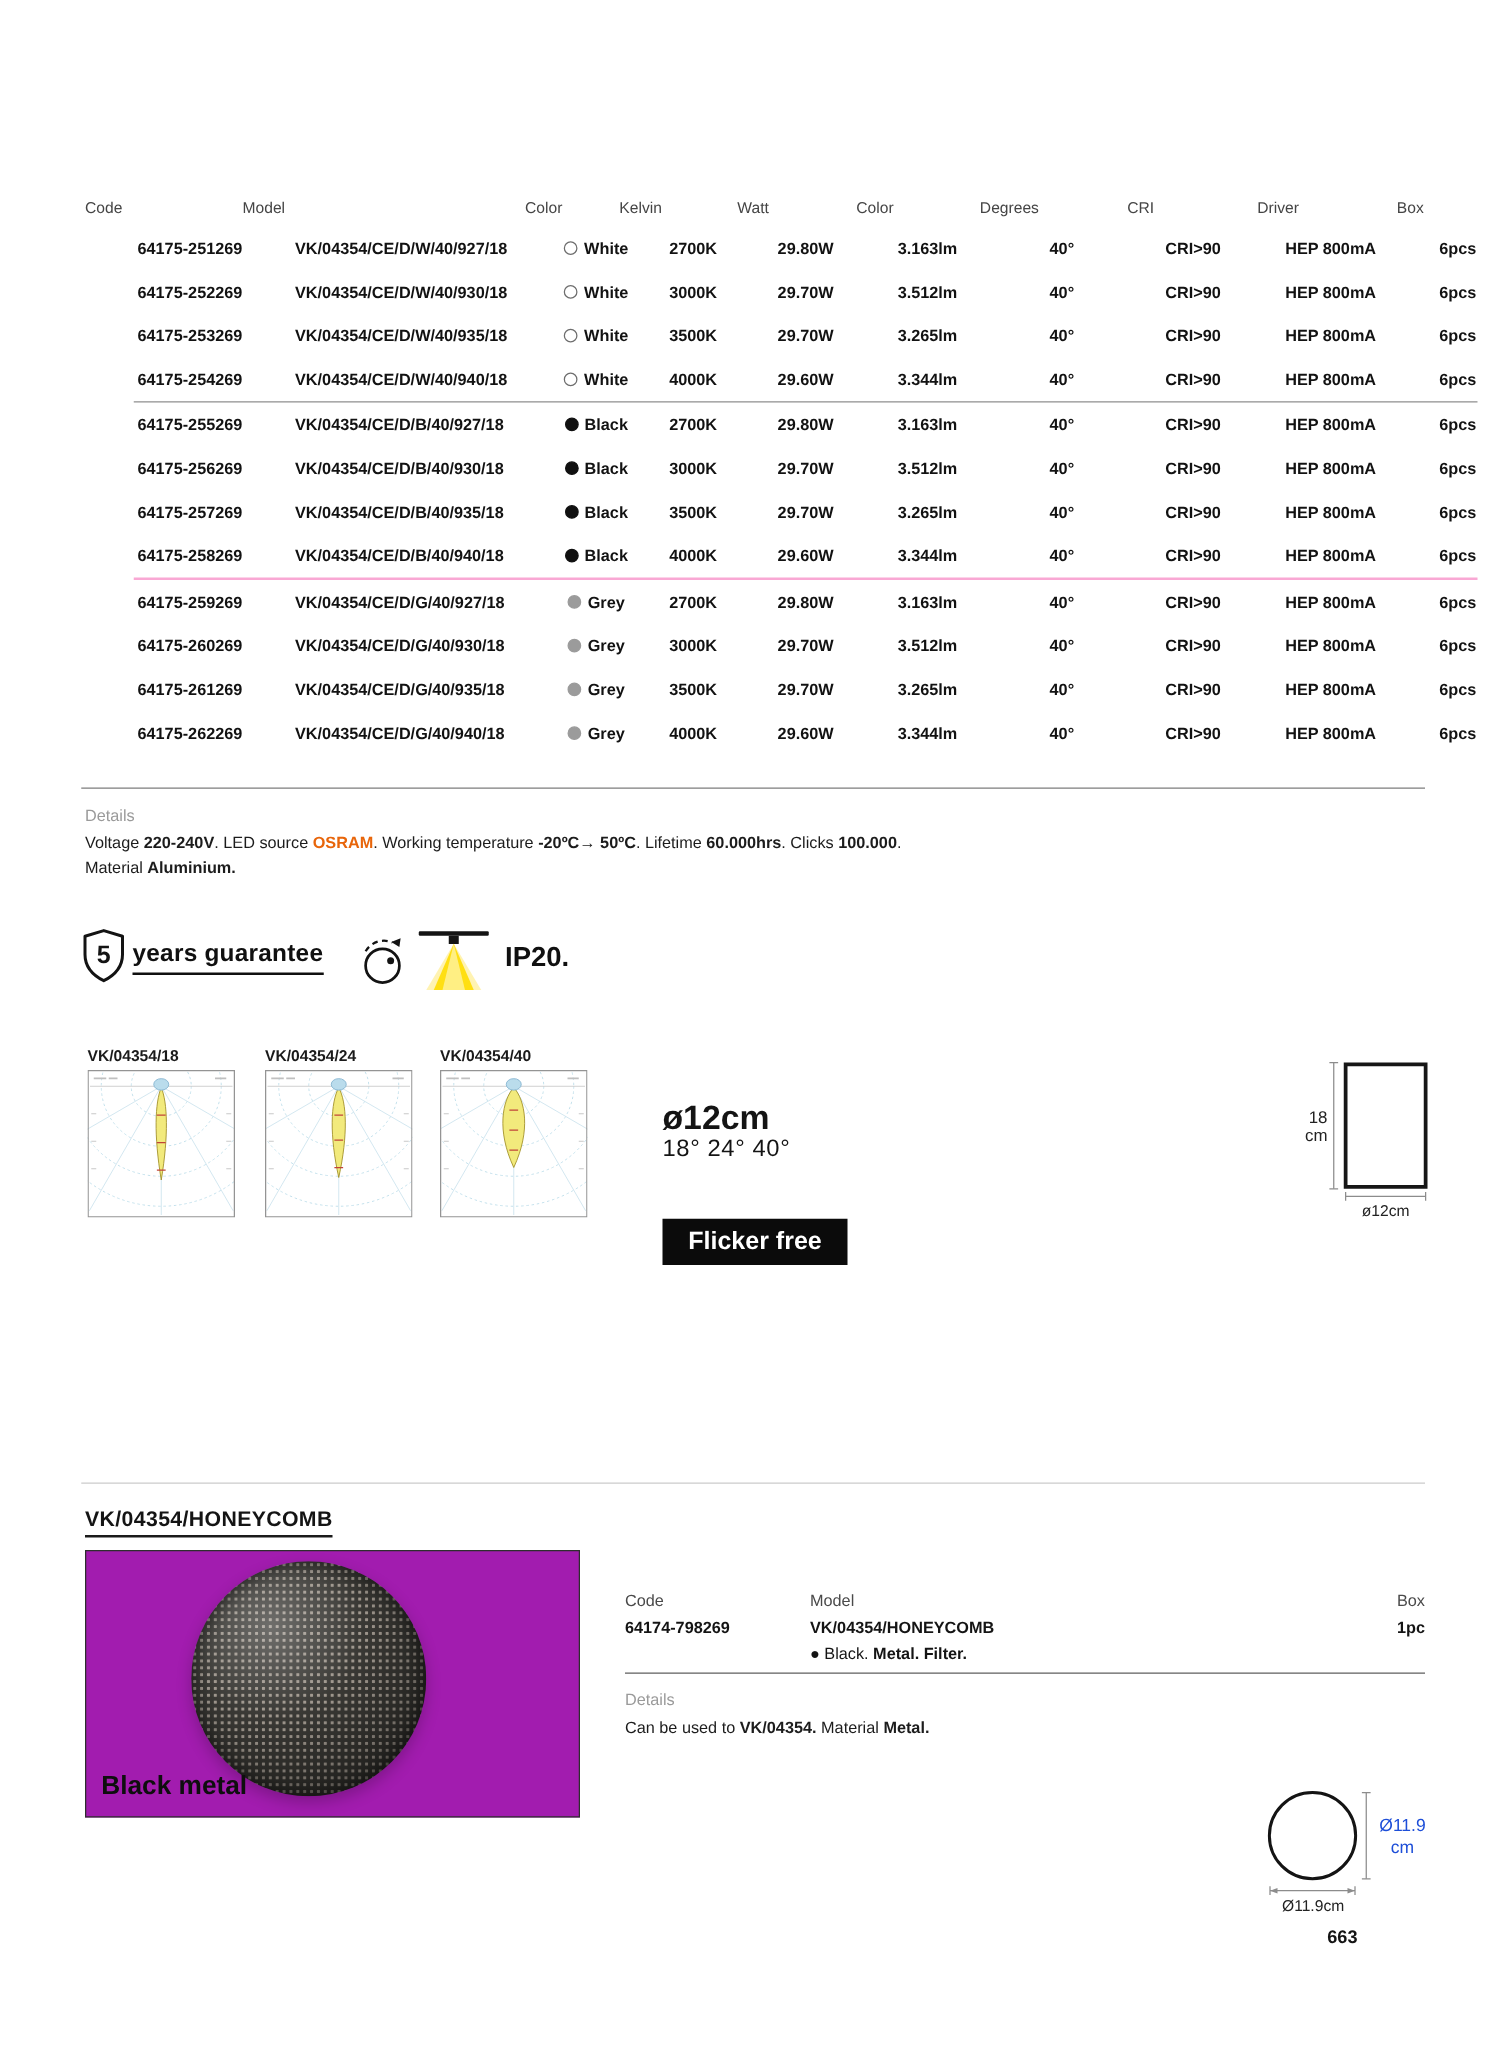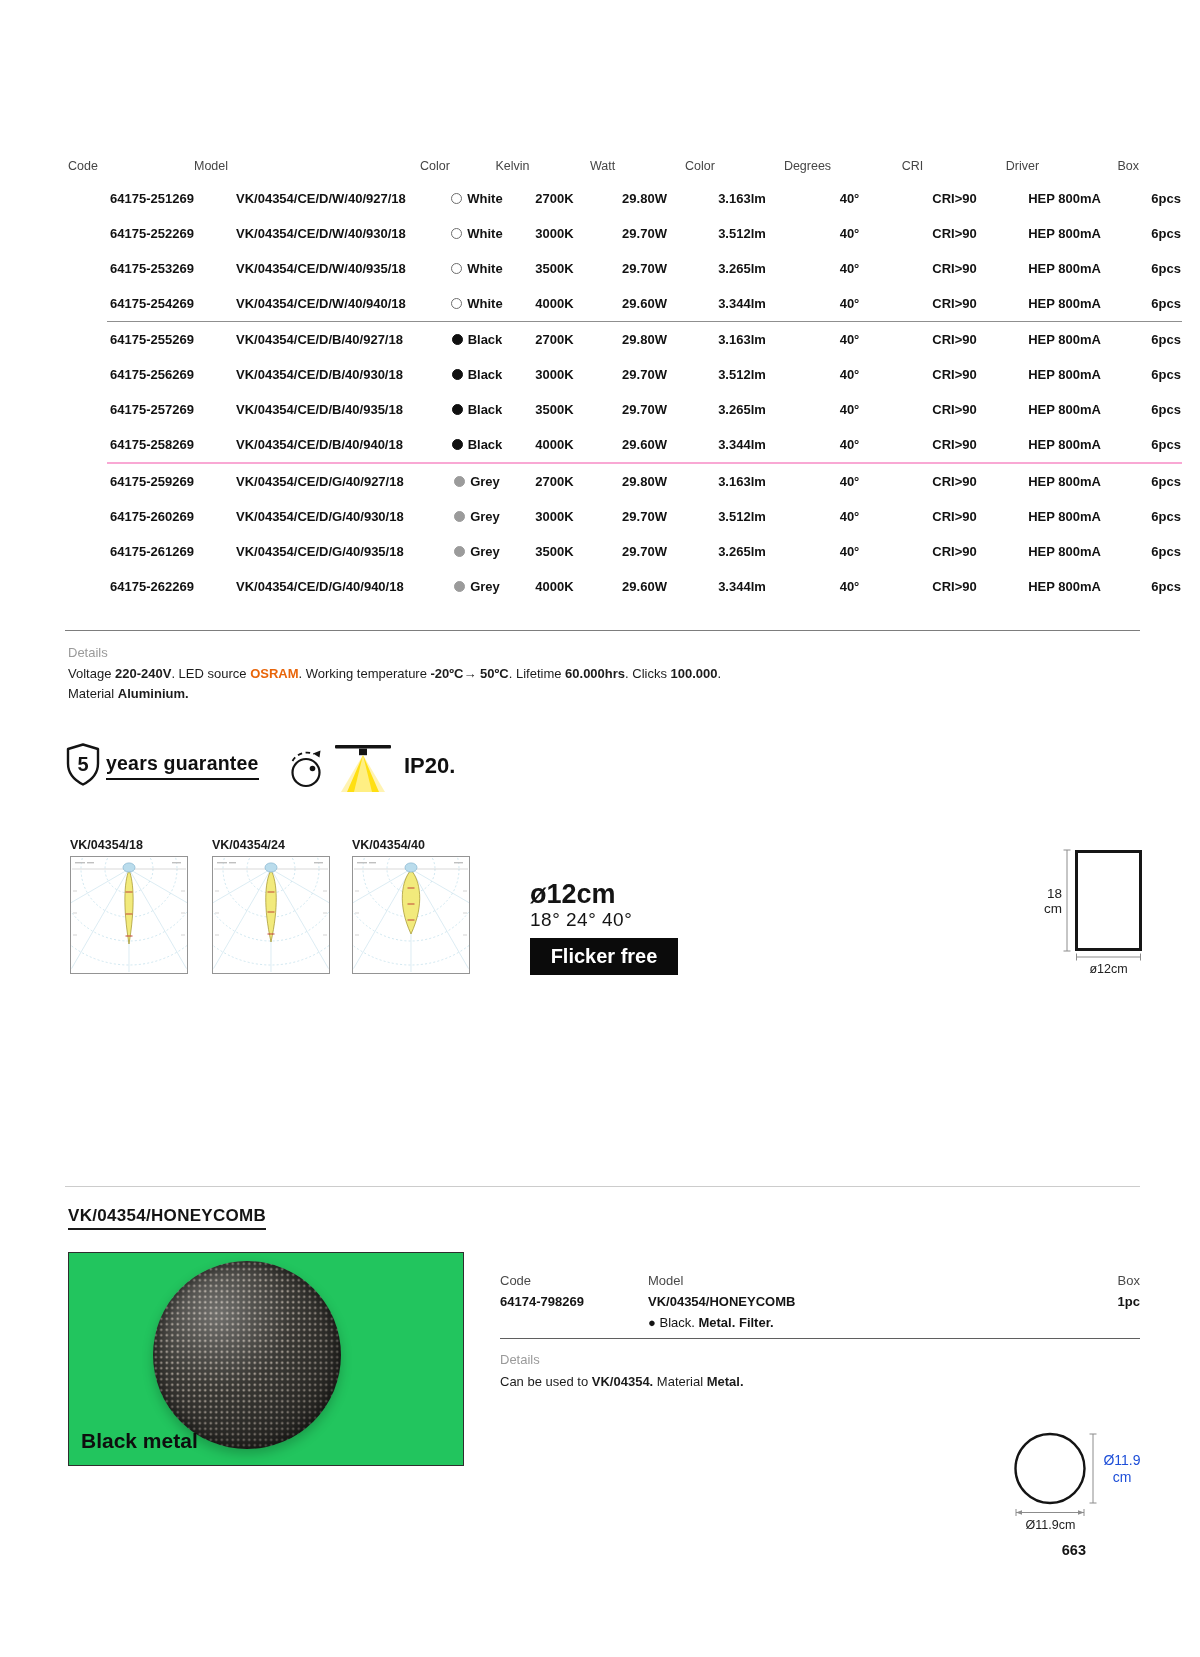--- a/index.html
+++ b/index.html
@@ -33,30 +33,30 @@
   .textline{font-size:13px;color:#1c1c1c;white-space:nowrap;}
   
   #guarantee-text{left:106px;top:752px;font-size:19.5px;font-weight:600;color:#101010;
                   border-bottom:2px solid #101010;padding-bottom:3px;letter-spacing:.2px;}
   #ip20{left:404px;top:753px;font-size:22px;font-weight:600;color:#101010;}
   
   .diag-label{font-size:12.5px;font-weight:700;color:#1a1a1a;}
   
   #spec-diameter{left:530px;top:879px;font-size:27px;font-weight:700;}
   #spec-angles{left:530px;top:909px;font-size:19px;font-weight:500;letter-spacing:.5px;}
-  #flicker-badge{left:530px;top:938px;width:148px;height:37px;background:#0b0b0b;color:#fff;
+  #flicker-badge{left:530px;top:975px;width:148px;height:37px;background:#0b0b0b;color:#fff;
                  display:flex;align-items:center;justify-content:center;font-size:20px;font-weight:600;}
   
   #tube-h-label{left:1012px;top:886px;width:50px;text-align:right;font-size:13.5px;line-height:15px;color:#222;}
   #tube-d-label{left:1075px;top:962px;width:67px;text-align:center;font-size:12.5px;color:#222;}
   
   #hc-hairline{left:65px;top:1186px;width:1075px;height:1px;background:#cccccc;}
   #hc-heading{left:68px;top:1206px;font-size:17px;font-weight:700;letter-spacing:.3px;
               border-bottom:2px solid #1a1a1a;padding-bottom:2px;}
-  #hc-frame{left:68px;top:1240px;width:394px;height:212px;border:1.5px solid #2e2e2e;background:#22c55e;margin-top:12px;}
+  #hc-frame{left:68px;top:1240px;width:394px;height:212px;border:1.5px solid #2e2e2e;background:#a21caf;}
   #hc-disc{left:84px;top:8px;width:188px;height:188px;border-radius:50%;
            background-color:#31302c;
            background-image:
              radial-gradient(circle at 34% 28%, rgba(255,255,255,.30) 0%, rgba(255,255,255,.04) 40%, rgba(0,0,0,.50) 95%),
              radial-gradient(#9a9288 1.1px, rgba(0,0,0,0) 1.6px);
            background-size:100% 100%, 5.5px 5.5px;
            box-shadow:inset 0 0 16px rgba(0,0,0,.65), 0 5px 12px rgba(0,0,0,.22);}
   #hc-caption{left:12px;top:176px;font-size:21px;font-weight:700;color:#0e0e0e;}
   .hc-col{font-size:13px;line-height:21px;white-space:nowrap;}
   .hc-label{color:#4a4a4a;font-weight:400;}

